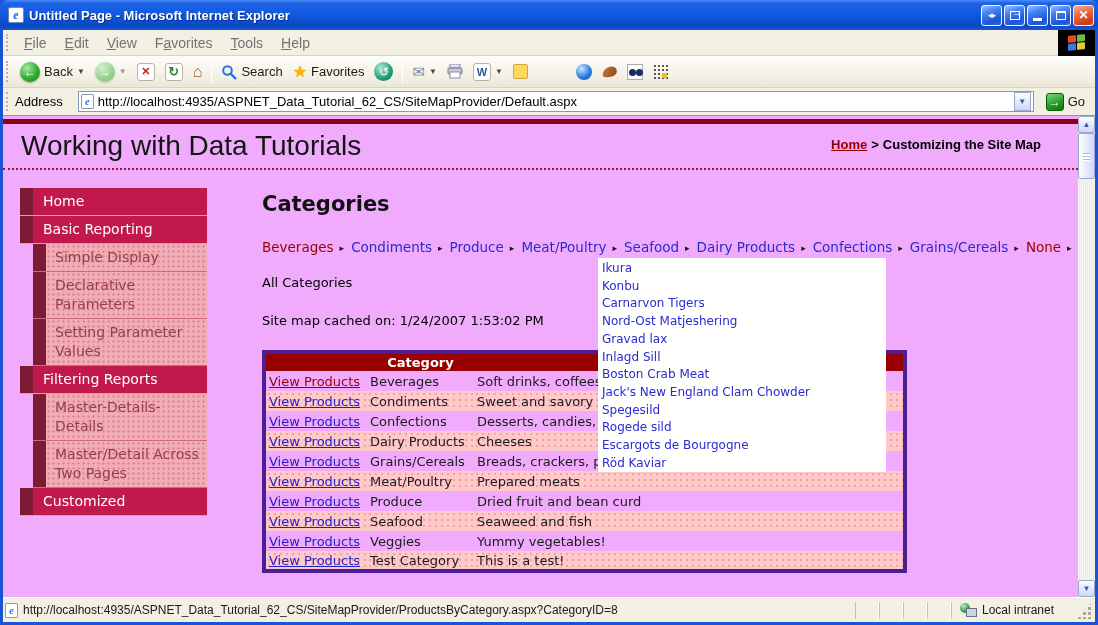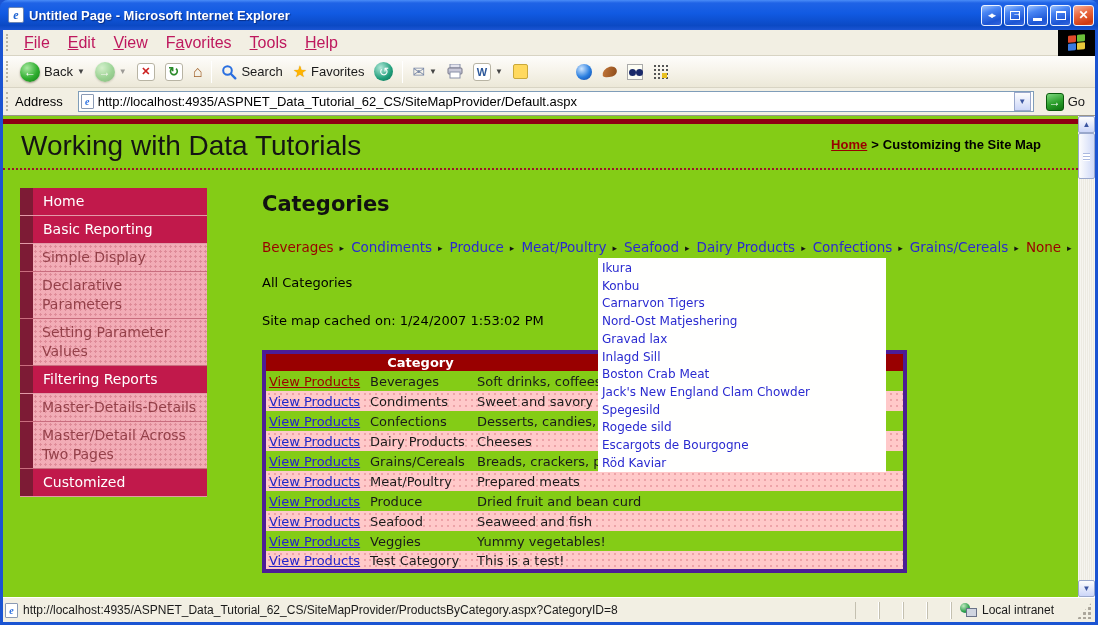--- a/index.html
+++ b/index.html
@@ -22,21 +22,21 @@
     font-weight:bold;font-size:12px;}
   .g-lr{font-size:9px;letter-spacing:-1px;}
   .g-pop{width:10px;height:9px;border:1px solid #fff;position:relative;}
   .g-pop::after{content:"\2192";position:absolute;right:-3px;top:-4px;font-size:9px;color:#fff;}
   .g-min{width:9px;height:3px;background:#fff;margin-top:9px;}
   .g-max{width:10px;height:9px;border:1px solid #fff;border-top-width:2px;}
   
   .menubar{position:absolute;top:30px;left:3px;width:1092px;height:26px;background:#f2efe3;
     display:flex;align-items:center;border-bottom:1px solid #d8d4c4;}
   .grip{width:5px;height:70%;border-left:2px dotted #b8b4a4;margin:0 4px 0 3px;}
-  .mb-item{padding:3px 9px;font-size:16px;color:#be185d;}
+  .mb-item{padding:3px 9px;font-size:14px;color:#737373;}
   .winlogo{margin-left:auto;width:37px;height:26px;background:#000;display:flex;align-items:center;justify-content:center;}
   .flag{display:grid;grid-template-columns:8px 8px;grid-template-rows:7px 7px;gap:1px;transform:skewY(-6deg);}
   .flag i{border-radius:1px;}
   .flag i:nth-child(1){background:#e04a2a;}.flag i:nth-child(2){background:#6cbf3a;}
   .flag i:nth-child(3){background:#3a7ae0;}.flag i:nth-child(4){background:#e8c83a;}
   
   .toolbar{position:absolute;top:56px;left:3px;width:1092px;height:32px;
     background:linear-gradient(180deg,#fefdfb 0%,#f4f1e6 60%,#ece8d8 100%);
     display:flex;align-items:center;border-bottom:1px solid #d8d4c4;font-size:13px;color:#1a1a1a;}
   .tbtn{display:flex;align-items:center;gap:4px;padding:3px 5px;border-radius:3px;}
@@ -74,36 +74,36 @@
   .page-ico i{color:#2a6fe0;font-weight:bold;font-style:italic;font-size:10px;font-family:"Liberation Serif",serif;}
   .addr-url{font-size:13px;color:#000;white-space:nowrap;overflow:hidden;flex:1;}
   .addr-drop{width:17px;height:19px;background:linear-gradient(180deg,#fdfdfd,#ccd6f8);
     border:1px solid #9aa8cc;display:flex;align-items:center;justify-content:center;font-size:8px;color:#3b55a0;flex:none;}
   .go-btn{display:flex;align-items:center;gap:4px;margin:0 6px 0 8px;padding:1px 4px;border-radius:2px;}
   .go-ico{width:18px;height:18px;border-radius:3px;color:#fff;font-weight:bold;display:flex;align-items:center;justify-content:center;
     background:linear-gradient(160deg,#7ed87e,#2a9e2a 55%,#0e7210);border:1px solid #0a5a0c;font-size:12px;}
   .go-label{font-size:13px;color:#1a1a1a;}
   
   .content{position:absolute;top:116px;left:3px;width:1092px;height:481px;background:#fff;}
-  .pagearea{position:absolute;top:0;left:0;right:17px;bottom:0;background:#84cc16;overflow:hidden;
+  .pagearea{position:absolute;top:0;left:0;right:17px;bottom:0;background:#f0abfc;overflow:hidden;
     font-family:"DejaVu Sans",sans-serif;}
   .page-topbar{position:absolute;top:3px;left:0;right:0;height:5px;background:#8e0013;}
   .site-title{position:absolute;top:14px;left:18px;font-size:28px;color:#141414;font-family:"Liberation Sans",sans-serif;}
   .crumbs{position:absolute;top:21px;right:37px;font-size:13px;font-weight:bold;color:#000;
     font-family:"Liberation Sans",sans-serif;}
   .crumbs a{color:#990000;text-decoration:underline;}
   .crumb-sep{margin:0 4px;}
   .dotline{position:absolute;top:52px;left:0;right:0;border-bottom:2px dotted #9b1530;}
   
   .sidebar{position:absolute;top:72px;left:17px;width:187px;font-size:14px;}
   .sb-row{display:flex;}
   .sb-bar{width:13px;background:#7d1b35;flex:none;}
   .sb-parent{border-bottom:1px solid #e39aa8;}
   .sb-parent .sb-fill{flex:1;background:#c1194b;color:#fff;line-height:27px;padding-left:10px;}
-  .sb-child{border-bottom:1px solid #c96d7e;justify-content:space-between;}
+  .sb-child{margin-left:13px;border-bottom:1px solid #c96d7e;justify-content:space-between;}
   .sb-child .sb-fill{flex:1;background-color:#f2acb6;
     background-image:radial-gradient(#de8b98 1px,transparent 1.3px);background-size:5px 5px;
     color:#944049;line-height:19px;padding:4px 4px 4px 9px;}
   
   .main{position:absolute;top:66px;left:257px;right:0;}
   .main h2{margin:10px 0 0 2px;font-size:21px;color:#111;}
   .catmenu{margin:23px 0 0 2px;font-size:13.5px;white-space:nowrap;}
   .cat-link{color:#2a2ad0;text-decoration:none;}
   .cat-link.visited{color:#990000;}
   .cat-arrow{color:#111;font-size:9px;margin:0 7px 0 6px;vertical-align:1px;}

